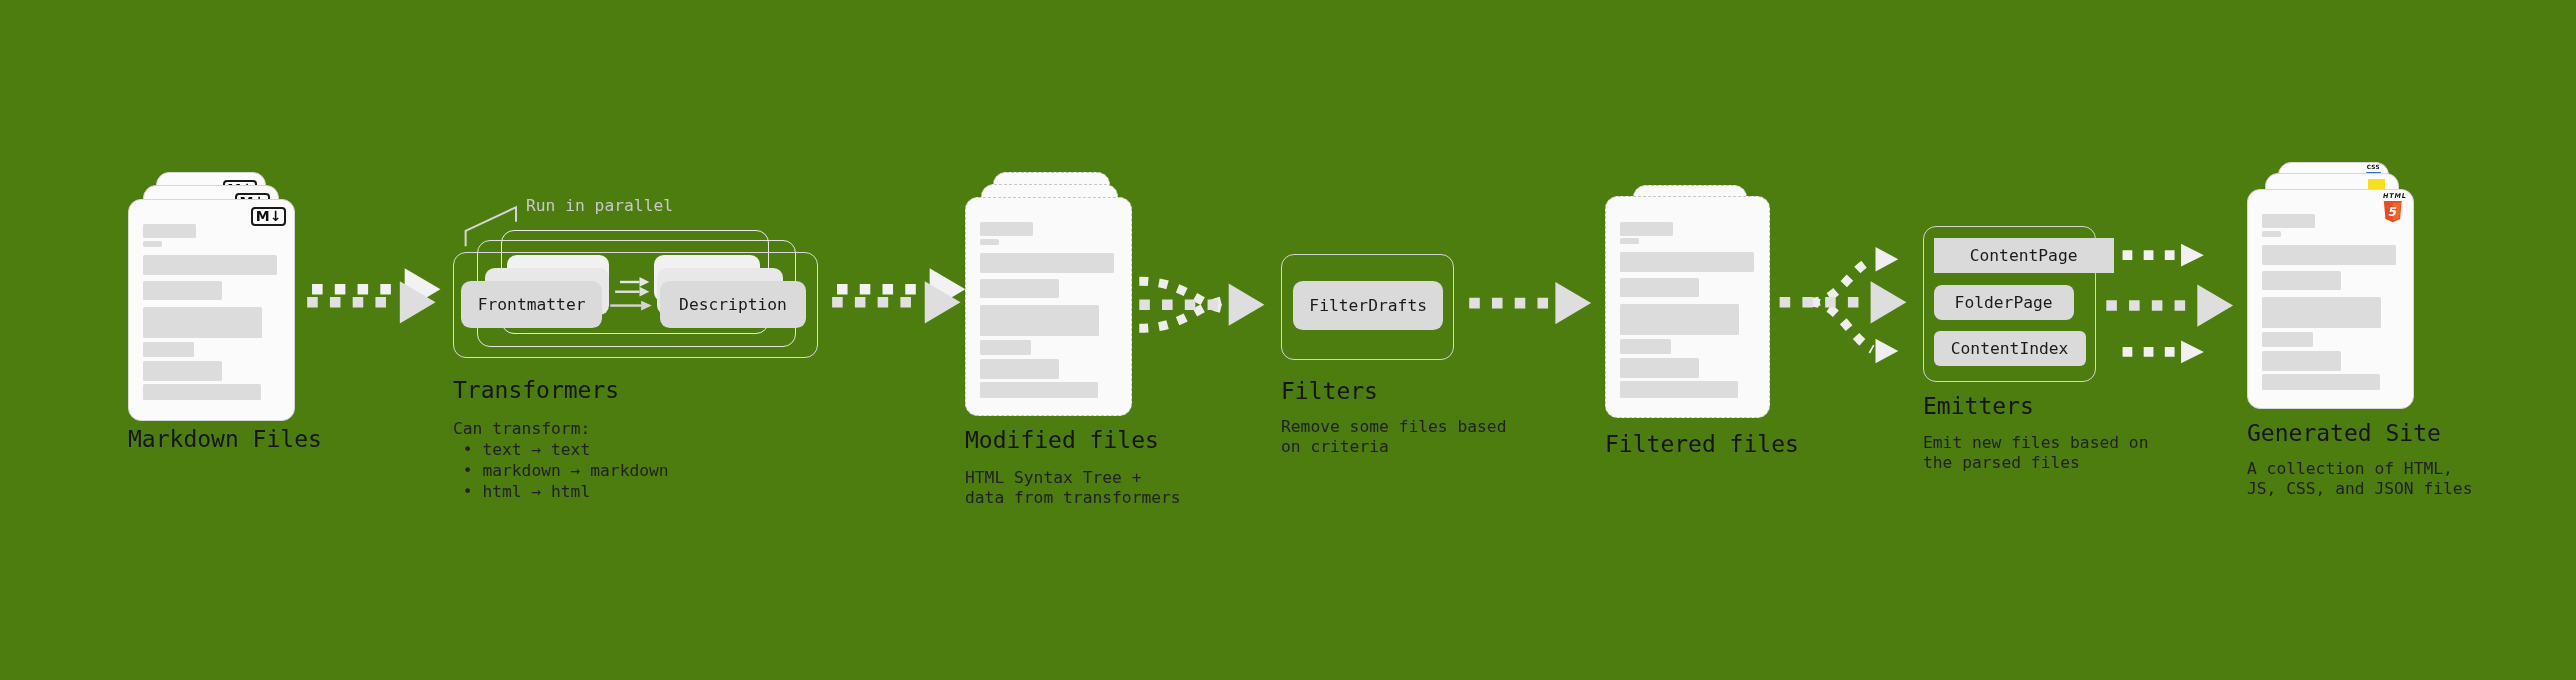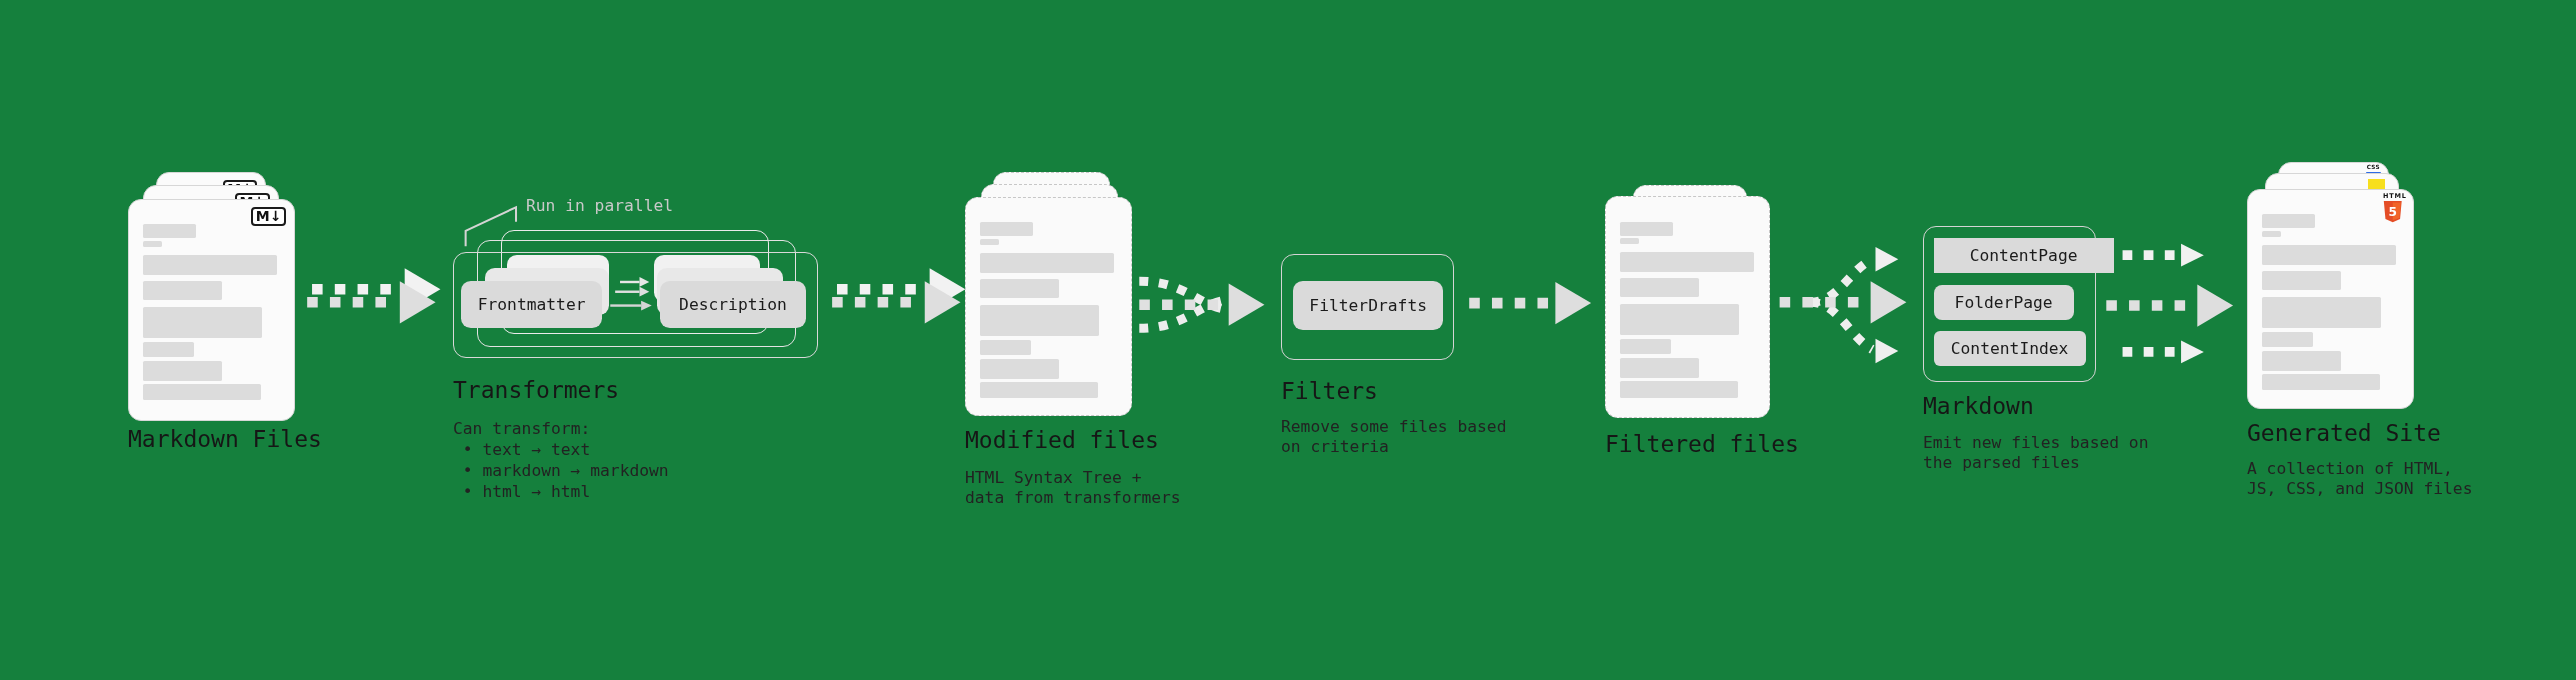--- a/index.html
+++ b/index.html
@@ -1,17 +1,17 @@
 <!DOCTYPE html>
 <html style="font-size:13px"><head>
 <meta charset="utf-8">
 <style>
   html,body{margin:0;padding:0;background:#ffffff;}
   .canvas{
-    position:relative;width:2576px;height:681px;overflow:hidden;background:#15803d;
+    position:relative;width:2576px;height:681px;overflow:hidden;background:#4d7c0f;
     font-family:"DejaVu Sans Mono","Liberation Mono",monospace;color:#1c1c1c;
   }
   .abs{position:absolute;}
   .sec{position:absolute;}
 
   
   .file-card{position:absolute;background:#fbfbfb;border:1.6px solid #d7d7d7;border-radius:13px;box-sizing:border-box;}
   .file-card.dashed{border:1.6px dashed #c7c7c7;background:#fafafa;}
   .bar{position:absolute;left:14px;background:#dcdcdc;border-radius:1.6px;}
   .b1{top:24.4px;width:53px;height:14px;}
@@ -23,21 +23,21 @@
   .b7{top:161px;width:79px;height:19.5px;}
   .b8{top:184px;width:118px;height:16.3px;}
 
   .md-badge{
     position:absolute;top:6.5px;right:8.1px;border:2.4px solid #1a1a1a;border-radius:4.1px;
     background:#ffffff;color:#111;font-weight:bold;font-size:14px;line-height:15.4px;padding:0 2.4px;
     font-family:"DejaVu Sans","Liberation Sans",sans-serif;
   }
 
   
-  .html5-badge{position:absolute;top:3.3px;right:10.6px;width:19.5px;text-align:center;}
+  .html5-badge{position:absolute;top:3.3px;right:10.6px;width:19.5px;text-align:center;font-style:italic;}
   .html5-word{font-family:"DejaVu Sans","Liberation Sans",sans-serif;font-weight:bold;font-size:6.5px;line-height:7.3px;letter-spacing:0.8px;color:#111;}
   .js-badge{position:absolute;top:4.9px;right:13px;width:17px;height:10.6px;background:#f7df1e;}
   .css-badge{position:absolute;top:2.4px;right:7.3px;width:14.6px;text-align:center;}
   .css-word{font-family:"DejaVu Sans","Liberation Sans",sans-serif;font-weight:bold;font-size:5.7px;line-height:5.7px;letter-spacing:0.4px;color:#111;}
   .css-bar{margin-top:0.8px;height:3.3px;background:#2e6be6;border-radius:0.8px;}
 
   
   .node-btn{position:absolute;display:flex;align-items:center;justify-content:center;
     background:#dadada;border-radius:9.8px;font-size:16.3px;color:#1b1b1b;white-space:nowrap;}
   .node-ghost1{background:#e8e8e8;}
@@ -199,21 +199,21 @@
     <div class="section-label" style="left:0;top:124px">Filters</div>
     <div class="section-desc" style="left:0;top:163px">Remove some files based
 on criteria</div>
   </div>
 
   <div class="sec" style="left:1923px;top:226px;width:260px;height:268px">
     <div class="panel" style="left:0;top:0;width:173px;height:156px;border-color:#d4d4d4"></div>
     <div class="node-btn" style="left:10.6px;top:12.2px;width:180px;height:35px;border-radius:0">ContentPage</div>
     <div class="node-btn" style="left:10.6px;top:59px;width:140px;height:35px;border-radius:8.1px">FolderPage</div>
     <div class="node-btn" style="left:10.6px;top:105px;width:152px;height:35px;border-radius:6px">ContentIndex</div>
-    <div class="section-label" style="left:0;top:167px">Markdown</div>
+    <div class="section-label" style="left:0;top:167px">Emitters</div>
     <div class="section-desc" style="left:0;top:207px">Emit new files based on
 the parsed files</div>
   </div>
 
   <div class="sec" style="left:2247px;top:162px;width:228px;height:349px">
     <div class="file-card" style="left:31px;top:0;width:111px;height:222px">
       <div class="css-badge">
         <div class="css-word">CSS</div>
         <div class="css-bar"></div>
       </div>

